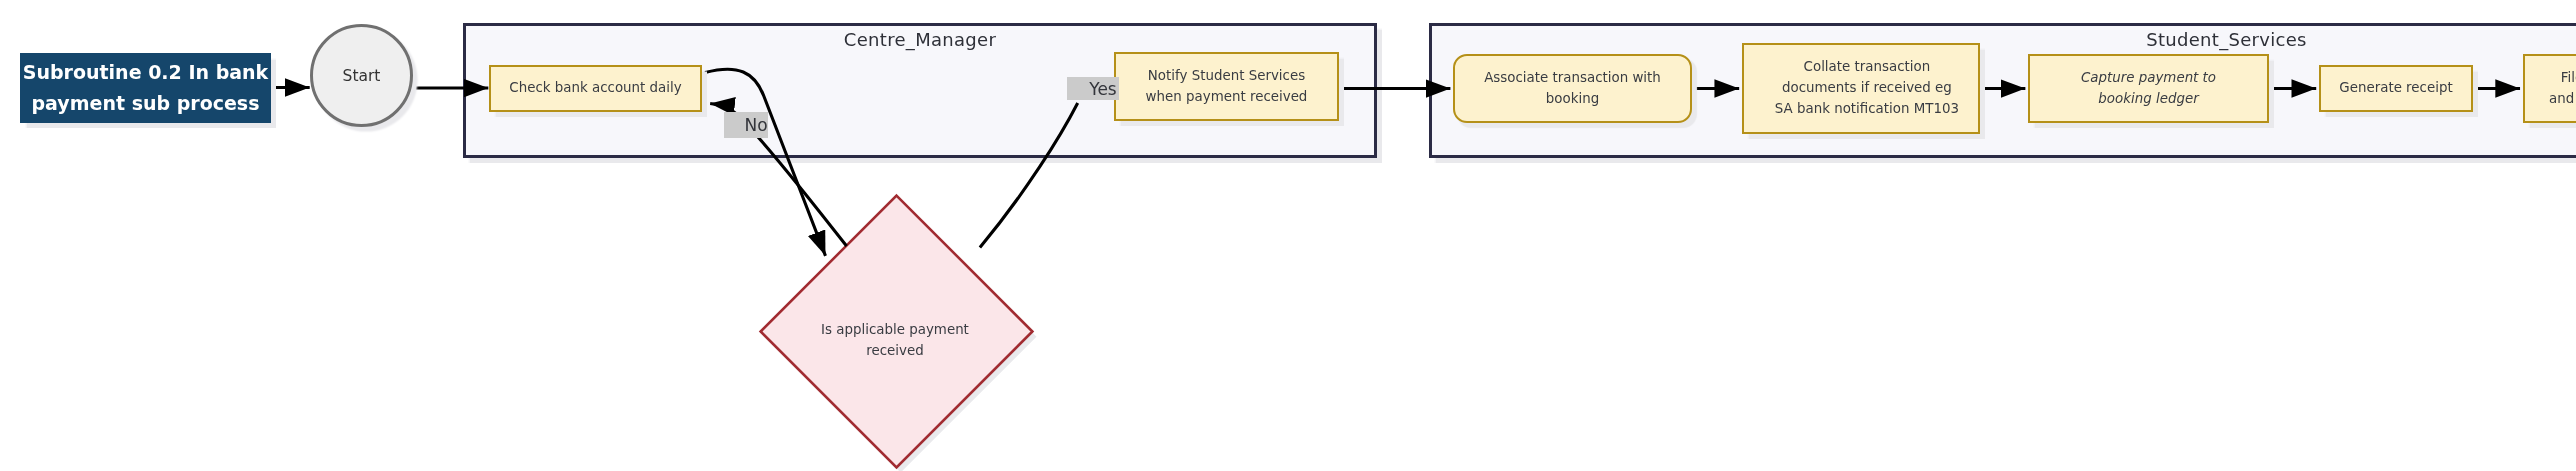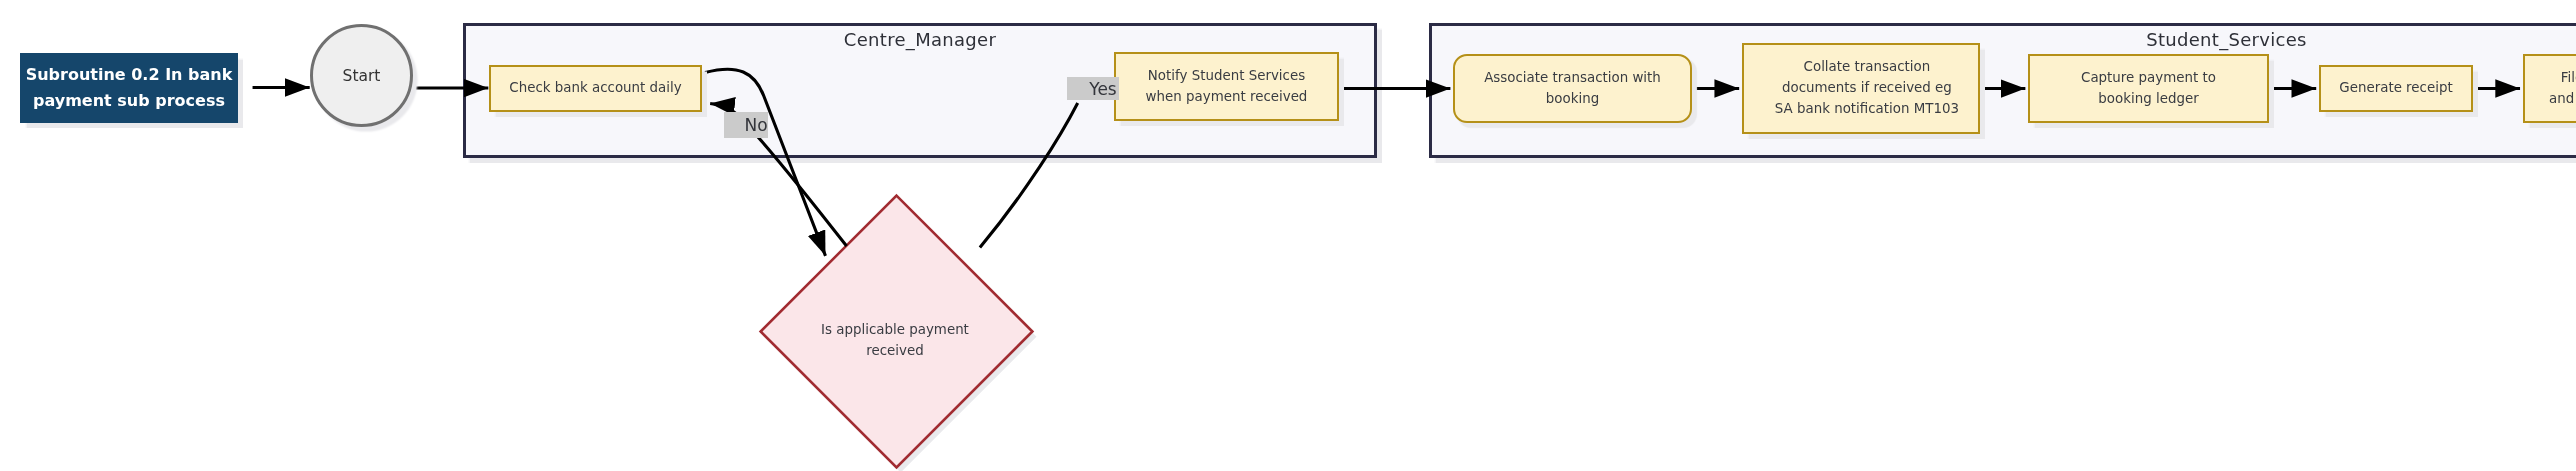--- a/index.html
+++ b/index.html
@@ -10,24 +10,24 @@
         box-shadow:5.2px 5.2px 1px var(--shadow);z-index:1;box-sizing:border-box;}
   .lane-label{position:absolute;width:100%;text-align:center;font-size:18px;color:#2e3038;
         letter-spacing:0.3px;z-index:3;}
   .task{position:absolute;background:var(--task-fill);border:2.6px solid var(--task-border);
         box-shadow:4.6px 4.6px 1px var(--shadow);z-index:3;box-sizing:border-box;
         display:flex;align-items:center;justify-content:center;text-align:center;
         font-size:13.4px;line-height:1.55;color:#393c42;white-space:pre-line;padding:2.1px 6.2px;}
   .terminal{position:absolute;background:var(--terminal-fill);border:3.1px solid var(--terminal-border);
         border-radius:50%;box-shadow:4.6px 4.6px 2.1px var(--shadow);z-index:3;box-sizing:border-box;
         display:flex;align-items:center;justify-content:center;font-size:15.5px;color:#333;}
-  .subroutine{position:absolute;left:20px;top:53px;width:218px;height:70px;
+  .subroutine{position:absolute;left:20px;top:53px;width:251px;height:70px;
         background:var(--subroutine-fill);box-shadow:4.6px 4.6px 1px var(--shadow);z-index:3;
         display:flex;align-items:center;justify-content:center;text-align:center;
-        color:#ffffff;font-weight:bold;font-size:16px;line-height:1.65;white-space:pre-line;}
+        color:#ffffff;font-weight:bold;font-size:19px;line-height:1.65;white-space:pre-line;}
   .decision-text{position:absolute;left:787px;top:307px;width:216px;z-index:3;
         text-align:center;font-size:13.4px;line-height:1.6;color:#393c42;white-space:pre-line;margin-top:12px;}
   .edge-chip{position:absolute;background:var(--edge-label-bg);z-index:4;color:#33353b;
         display:flex;align-items:center;justify-content:center;font-size:17px;padding-left:20px;}
 </style>
 </head>
 <body>
 
 <div id="canvas">
 
@@ -82,21 +82,21 @@
   <div class="edge-chip" style="left:724px;top:112px;width:24px;height:26px;">No</div>
   <div class="edge-chip" style="left:1067px;top:77px;width:32px;height:23px;">Yes</div>
 
   <div class="task" style="left:1453px;top:54px;width:239px;height:69px;border-radius:14px;">Associate transaction with
 booking</div>
 
   <div class="task" style="left:1742px;top:43px;width:238px;height:91px;padding-left:18px;">Collate transaction
 documents if received eg
 SA bank notification MT103</div>
 
-  <div class="task" style="left:2028px;top:54px;width:241px;height:69px;">Capture payment to
+  <div class="task" style="left:2028px;top:54px;width:241px;height:69px;font-style:italic;">Capture payment to
 booking ledger</div>
 
   <div class="task" style="left:2319px;top:65px;width:154px;height:47px;">Generate receipt</div>
 
   <div class="task" style="left:2523px;top:54px;width:236px;height:69px;">File vendor receipt copy
 and transaction documents</div>
 
 </div>
 
 

